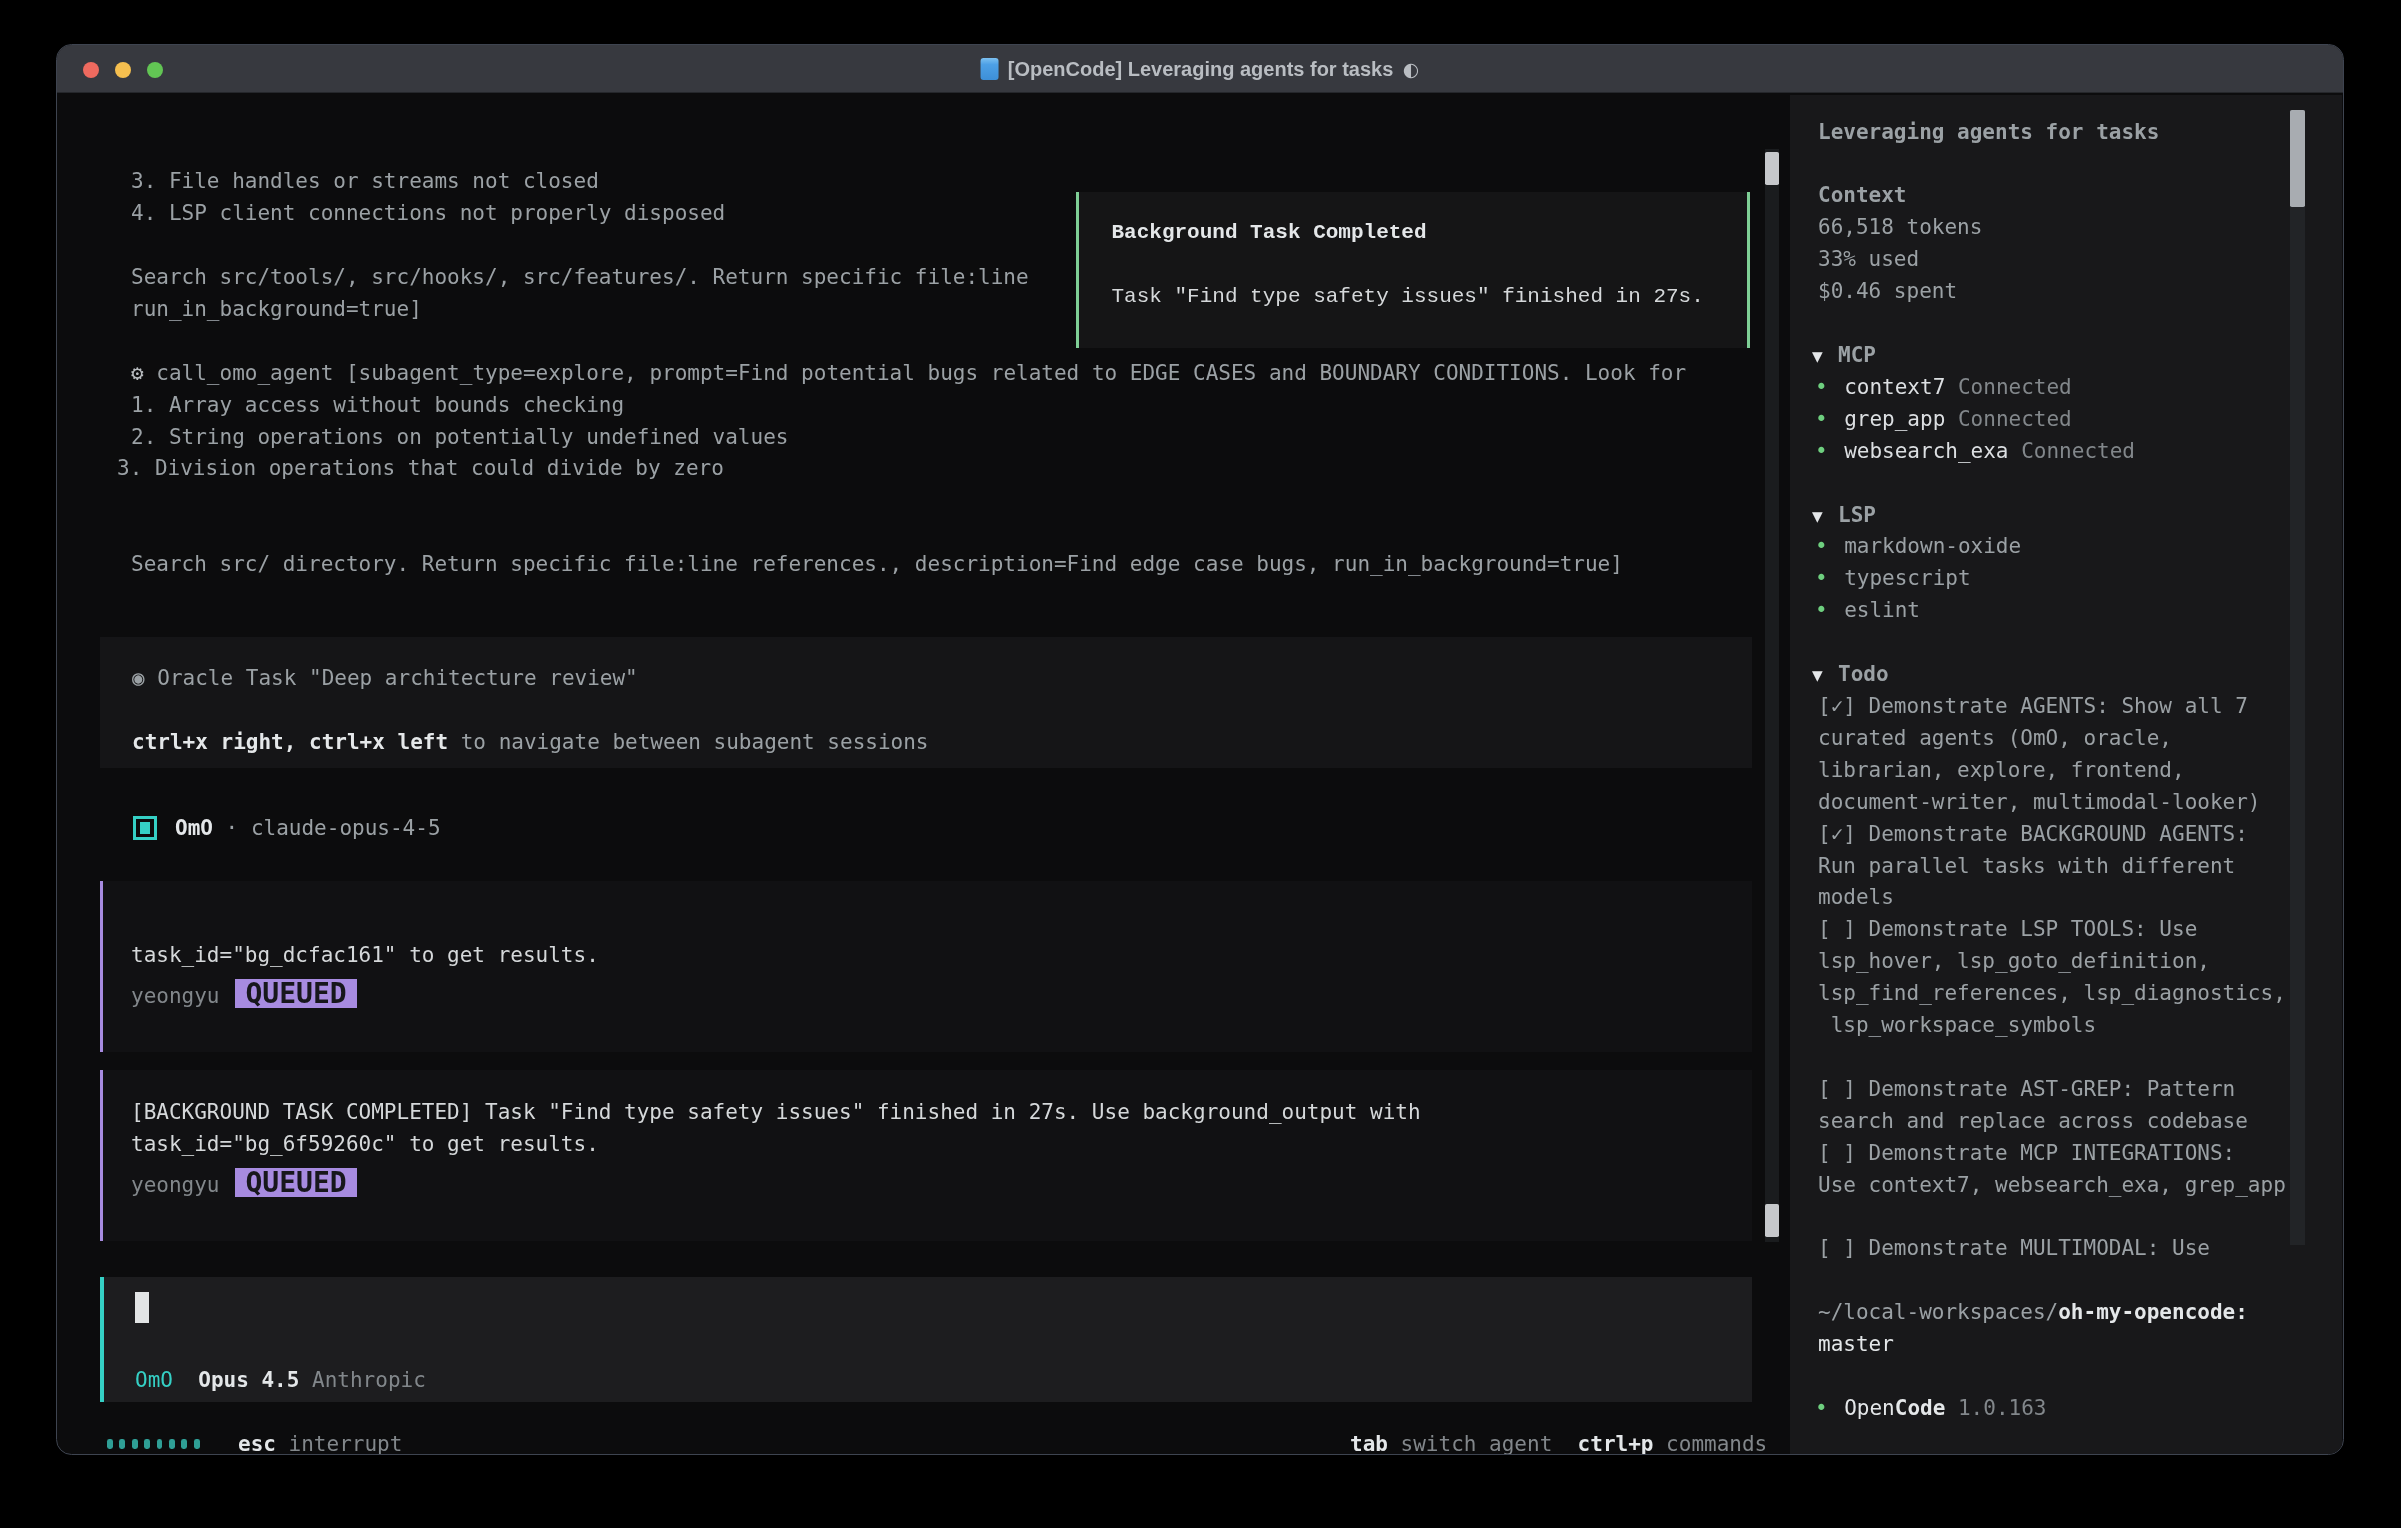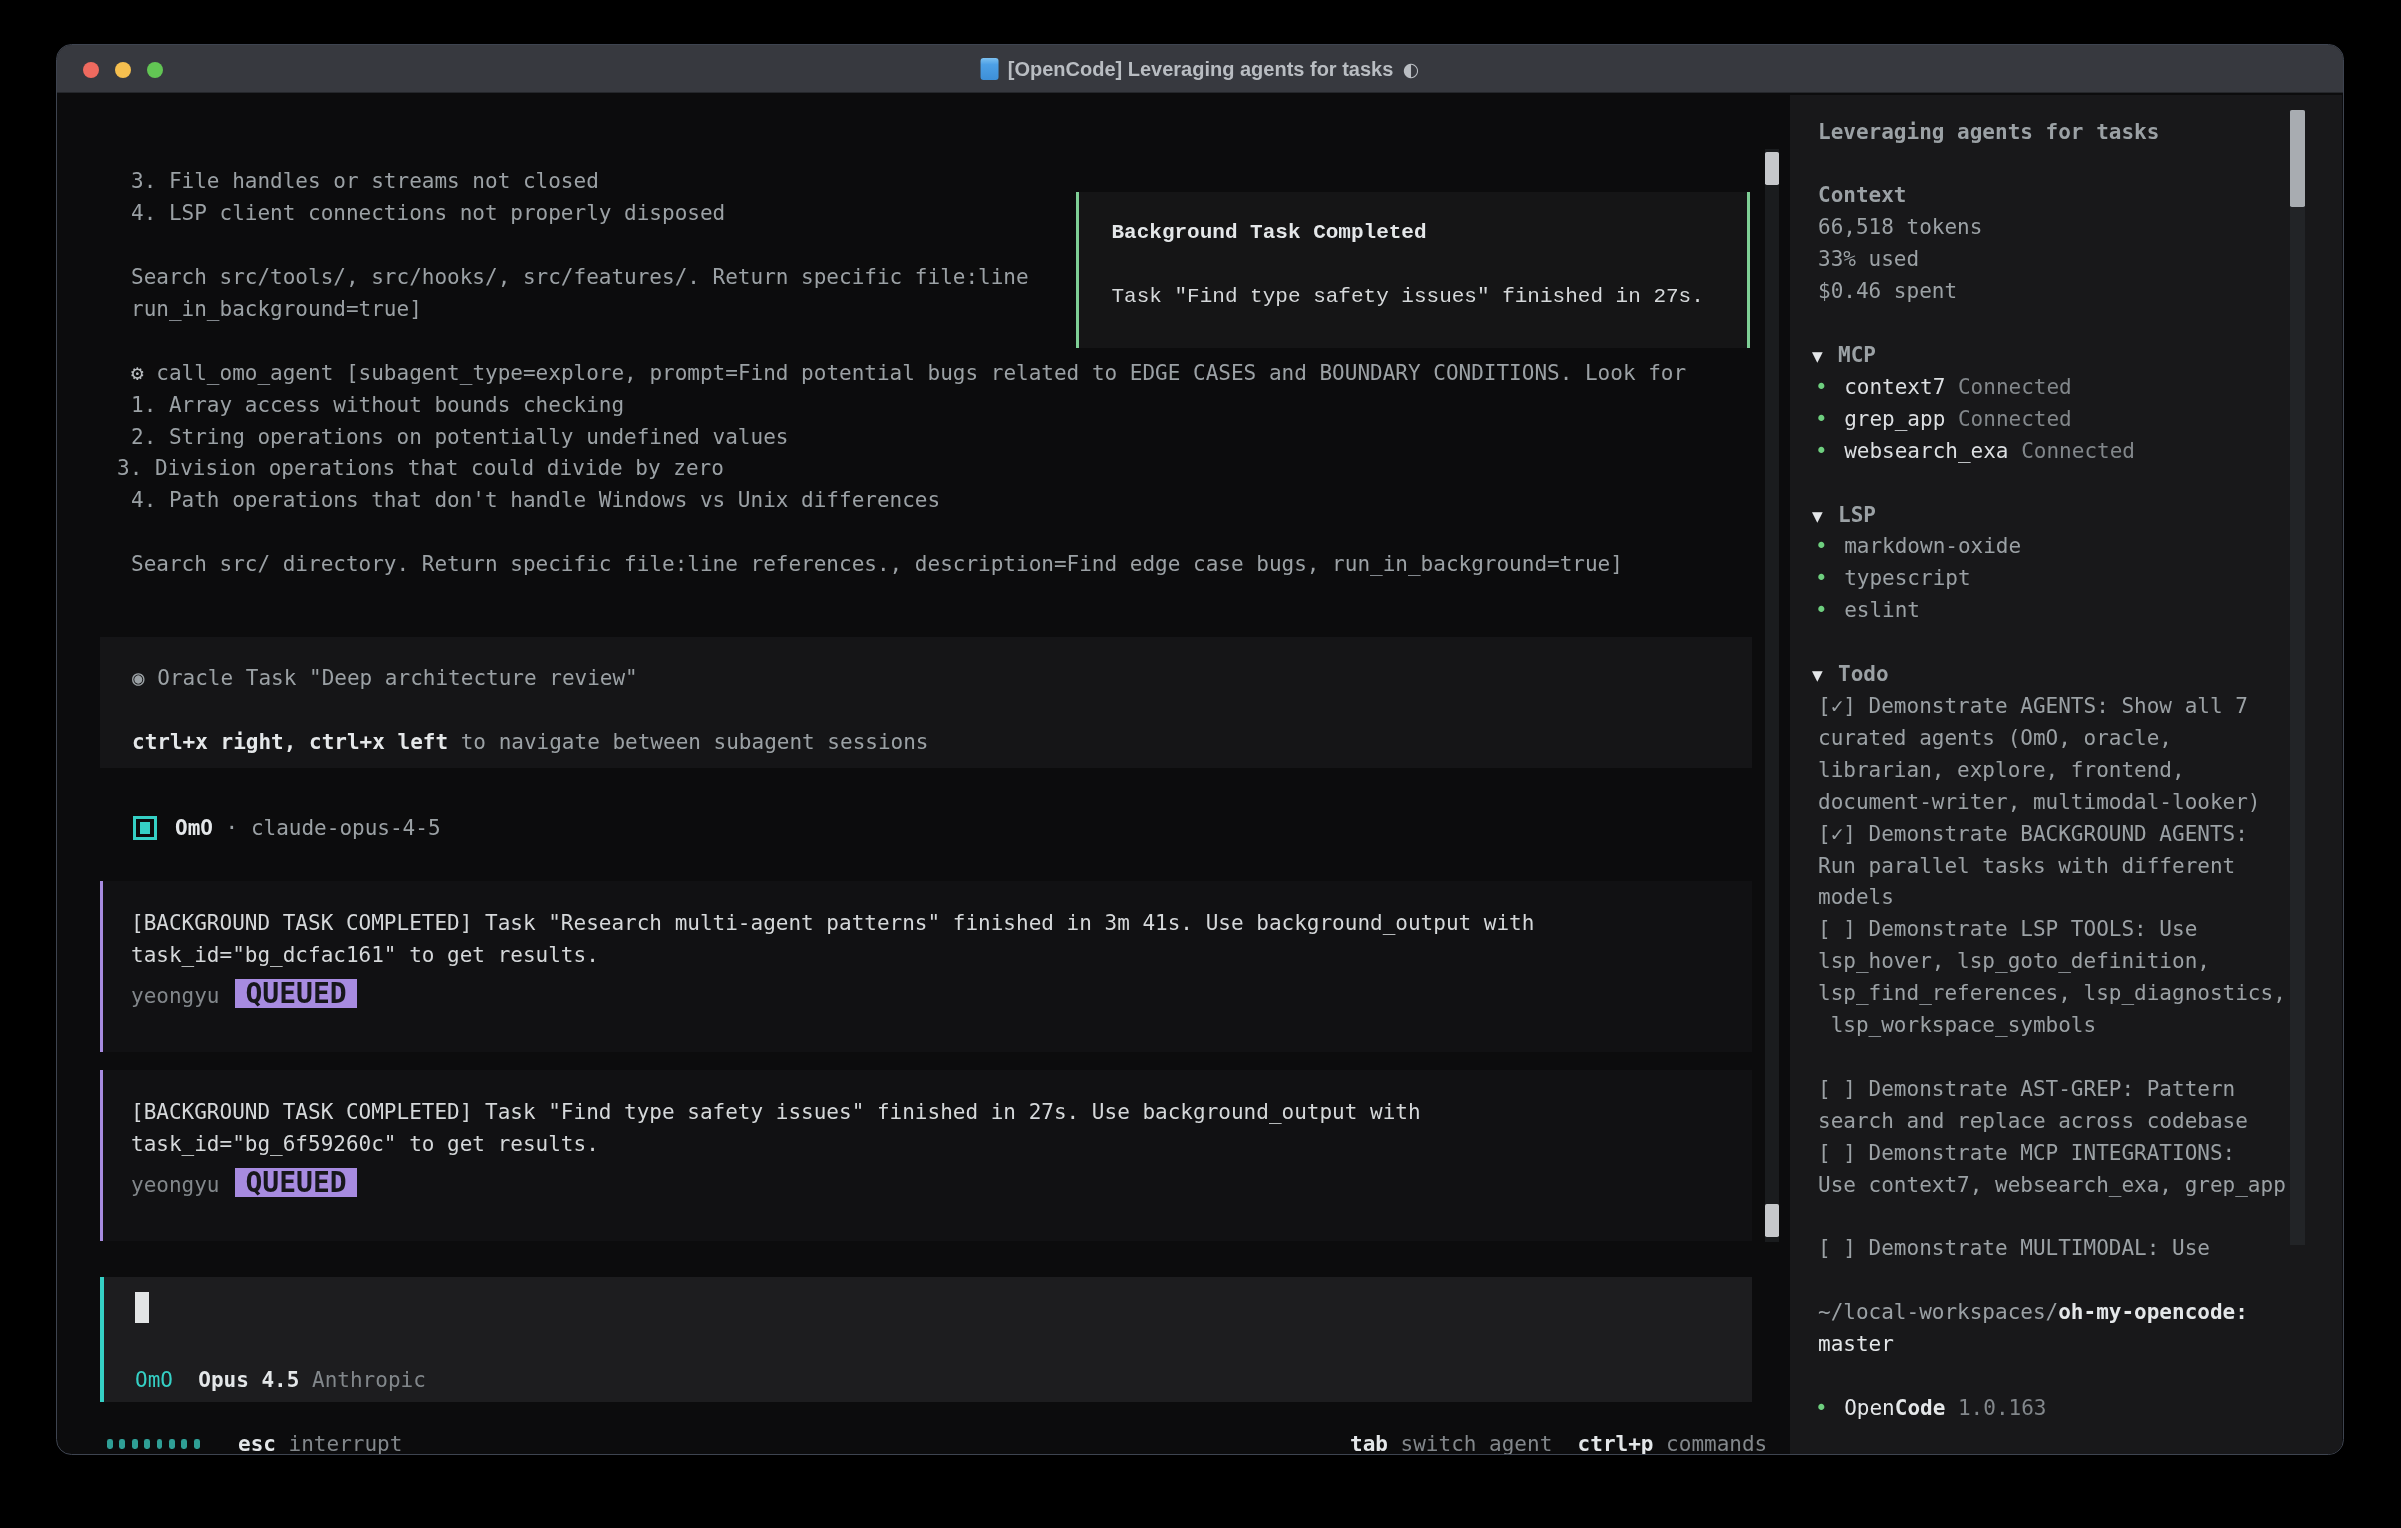--- a/index.html
+++ b/index.html
@@ -94,35 +94,33 @@
 
     <div class="box notif" style="left:1019px; top:97px; width:674px; height:156px;font-family:Liberation Mono, monospace;">
       <div class="ln wt" style="left:32.5px; top:25px;">Background Task Completed</div>
       <div class="ln near" style="left:32.5px; top:89px;">Task "Find type safety issues" finished in 27s.</div>
     </div>
 
     <div class="ln" style="left:74px; top:262px;"><span style="color:#b9bdc0;">⚙</span><span> call_omo_agent [subagent_type=explore, prompt=Find potential bugs related to EDGE CASES and BOUNDARY CONDITIONS. Look for</span></div>
     <div class="ln" style="left:74px; top:294px;">1. Array access without bounds checking</div>
     <div class="ln" style="left:74px; top:326px;">2. String operations on potentially undefined values</div>
     <div class="ln" style="left:60px; top:357px;">3. Division operations that could divide by zero</div>
-    <div class="ln" style="left:74px; top:389px;">4. Path operations that don't handle Windows vs Unix differences</div>
     <div class="ln" style="left:74px; top:453px;">Search src/ directory. Return specific file:line references., description=Find edge case bugs, run_in_background=true]</div>
 
     <div class="box oracle" style="left:43px; top:542px; width:1652px; height:131px;">
       <div class="ln" style="left:32px; top:25.4px;"><span>◉</span><span> Oracle Task "Deep architecture review"</span></div>
       <div class="ln" style="left:32px; top:89px;"><span class="wt">ctrl+x right, ctrl+x left</span><span> to navigate between subagent sessions</span></div>
     </div>
 
     <div class="omo-icon" style="left:76px; top:721px;">
         <span class="fill"></span>
       </div>
     <div class="ln" style="left:118px; top:717px;"><span class="wt">OmO</span><span> · </span><span>claude-opus-4-5</span></div>
 
     <div class="box taskblk" style="left:43px; top:786px; width:1652px; height:171px;">
-      <div class="ln near" style="left:28px; top:26px;">[BACKGROUND TASK COMPLETED] Task "Research multi-agent patterns" finished in 3m 41s. Use background_output with</div>
       <div class="ln near" style="left:28px; top:58px;">task_id="bg_dcfac161" to get results.</div>
       <div class="ln dim" style="left:28px; top:98px;"><span>yeongyu</span><span class="badge">QUEUED</span></div>
     </div>
 
     <div class="box taskblk" style="left:43px; top:975px; width:1652px; height:171px;">
       <div class="ln near" style="left:28px; top:26px;">[BACKGROUND TASK COMPLETED] Task "Find type safety issues" finished in 27s. Use background_output with</div>
       <div class="ln near" style="left:28px; top:58px;">task_id="bg_6f59260c" to get results.</div>
       <div class="ln dim" style="left:28px; top:98px;"><span>yeongyu</span><span class="badge">QUEUED</span></div>
     </div>
 

